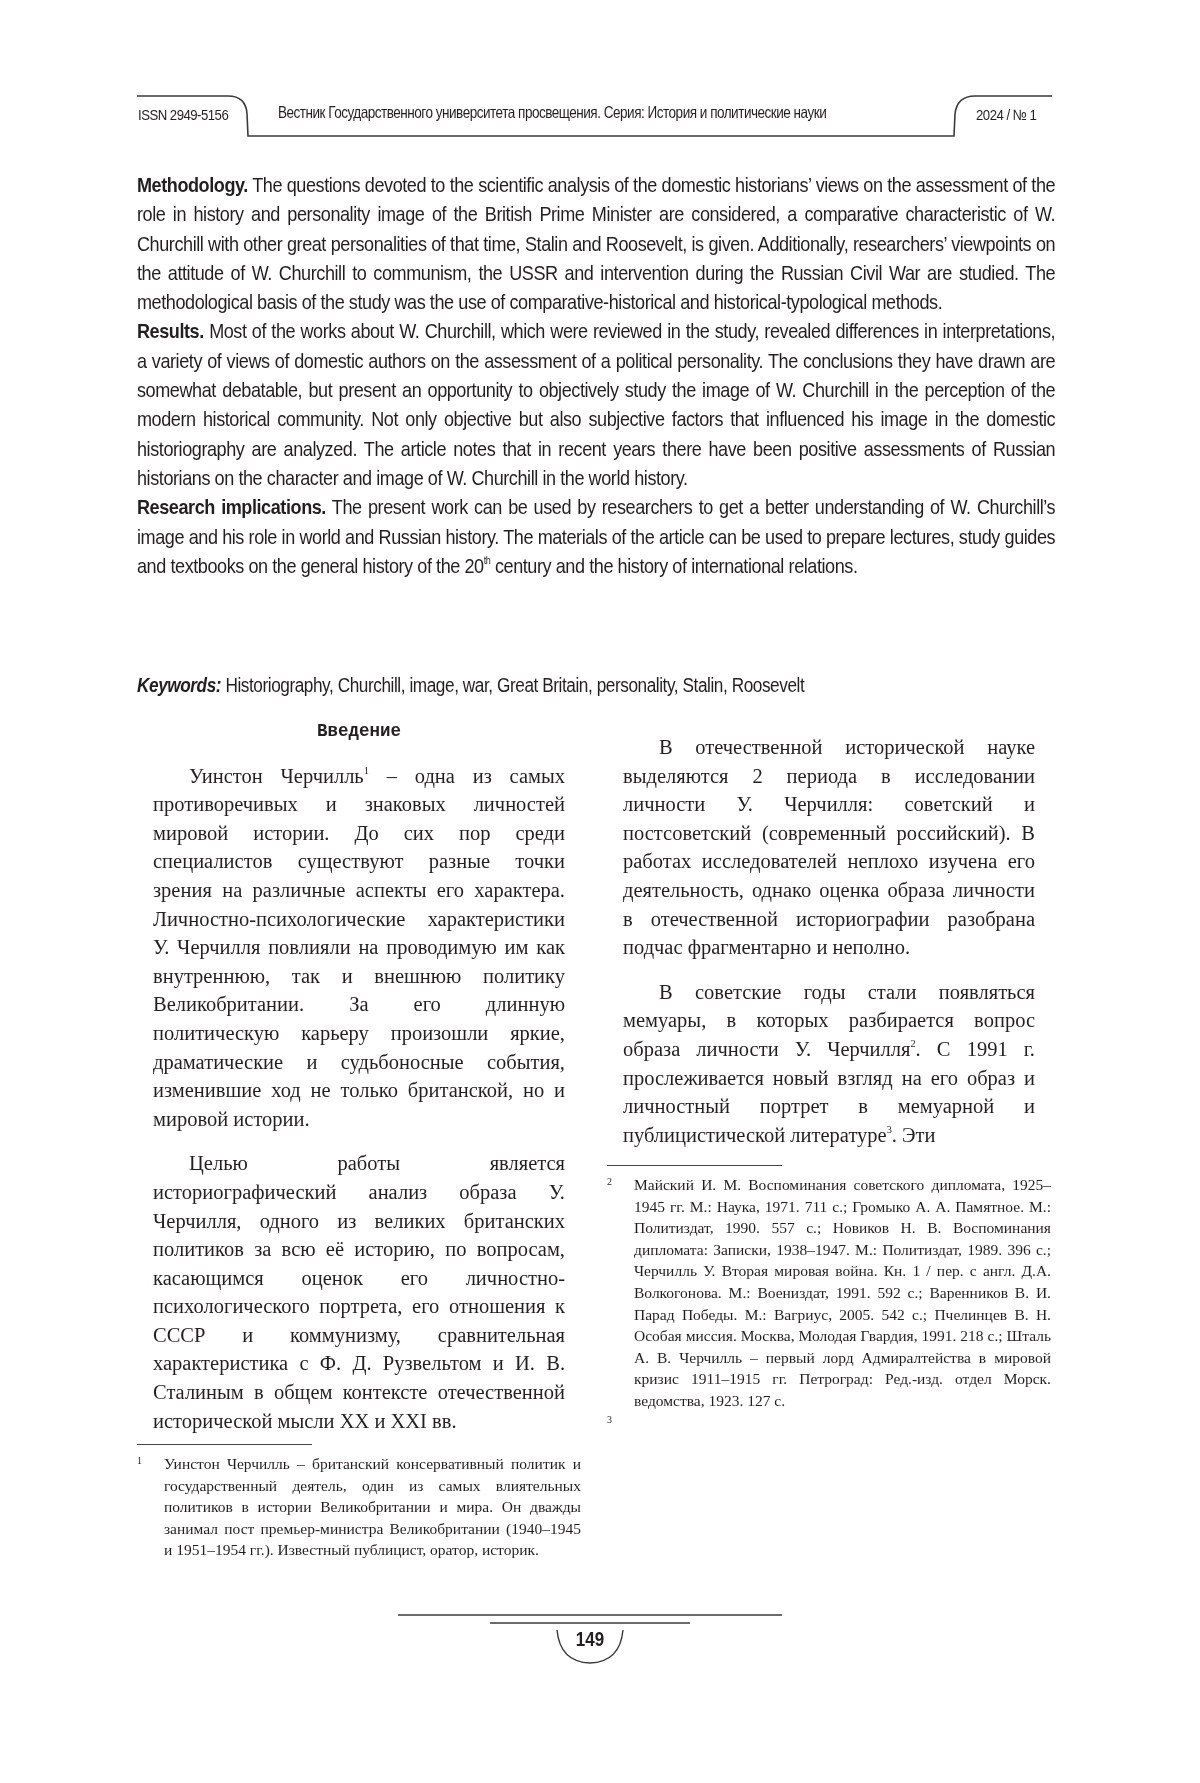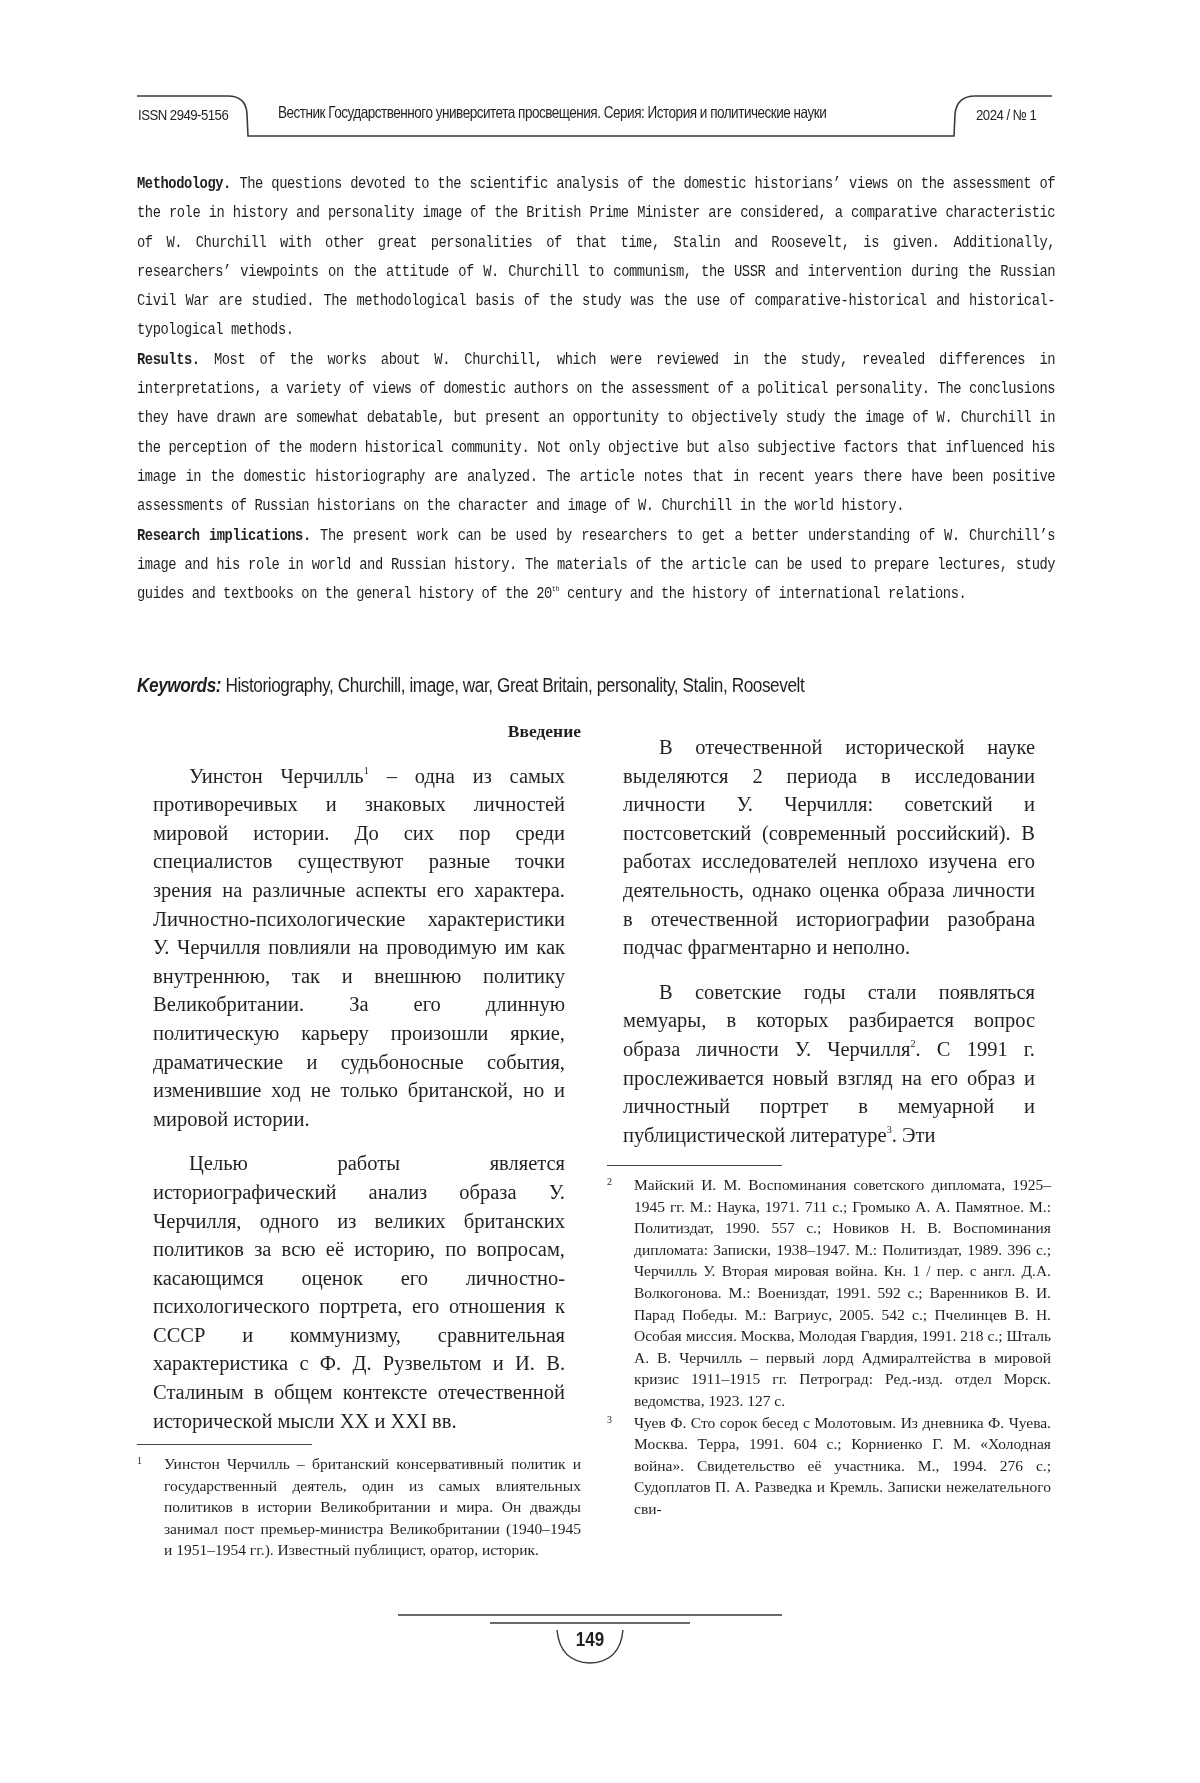--- a/index.html
+++ b/index.html
@@ -3,33 +3,33 @@
 <meta charset="utf-8">
 <style>
   html, body { margin: 0; padding: 0; background: #ffffff; }
   body { width: 1200px; height: 1783px; position: relative; overflow: hidden; color: #231f20; }
   .hdr-svg { position: absolute; left: 0; top: 0; }
   .hdr-text { position: absolute; font-family: "Liberation Sans", sans-serif; font-size: 15px; letter-spacing: -0.6px; transform: scaleX(0.88); transform-origin: left top; white-space: nowrap; }
   #issn { left: 138px; top: 106px; }
   #journal { left: 278px; top: 103px; font-size: 16.5px; transform: scaleX(0.82); }
   #issue { left: 976px; top: 106px; }
 
-  .abs { position: absolute; left: 137px; width: 918px; font-family: Liberation Mono, monospace; font-size: 16px; line-height: 29.3px; letter-spacing: -0.5px; text-align: justify; }
+  .abs { position: absolute; left: 137px; width: 918px; font-family: Liberation Sans, sans-serif; font-size: 21px; line-height: 29.3px; letter-spacing: -0.5px; text-align: justify; }
   .abs b { font-weight: bold; }
   .abs p { margin: 0; }
   .cond { display: block; transform: scaleX(0.86); transform-origin: left top; width: 116.3%; }
   #abstract { top: 170px; }
   #keywords { position: absolute; left: 137px; top: 674px; font-family: "Liberation Sans", sans-serif; font-size: 20px; letter-spacing: -0.5px; transform: scaleX(0.86); transform-origin: left top; white-space: nowrap; }
   #keywords i { font-weight: bold; }
 
   .col { position: absolute; width: 444px; font-family: "Liberation Serif", serif; font-size: 20.5px; line-height: 28.6px; text-align: justify; color: #231f20; }
   .col p { margin: 16px; text-indent: 36px; }
   #col-left { left: 137px; top: 717px; }
   #col-right { left: 607px; top: 717px; }
-  .col h2 { margin: 0; text-align: right; font-family: Liberation Serif, serif; font-weight: bold; font-size: 17.5px; line-height: 28.6px; }
+  .col h2 { margin: 0; text-align: center; font-family: Liberation Mono, monospace; font-weight: bold; font-size: 17.5px; line-height: 28.6px; }
   sup { font-size: 0.5em; line-height: 0; vertical-align: 0.9em; }
 
   .fn-rule { position: absolute; height: 0; border-top: 1.6px solid #444; width: 175px; }
   #fn-rule-left { left: 137px; top: 1444px; }
   #fn-rule-right { left: 607px; top: 1165px; }
   .fns { position: absolute; width: 444px; font-family: "Liberation Serif", serif; font-size: 15.5px; line-height: 21.6px; text-align: justify; color: #231f20; }
   #fns-left { left: 137px; top: 1453px; }
   #fns-right { left: 607px; top: 1174px; }
   .fn { position: relative; padding-left: 27px; margin: 0; }
   .fn .num { position: absolute; left: 0; top: -3px; font-size: 10px; }
@@ -68,21 +68,21 @@
 </div>
 
 <div id="fn-rule-left" class="fn-rule"></div>
 <div id="fns-left" class="fns">
   <p class="fn"><span class="num">1</span><span>Уинстон Черчилль – британский консервативный политик и государственный деятель, один из самых влиятельных политиков в истории Великобритании и мира. Он дважды занимал пост премьер-министра Великобритании (1940–1945 и 1951–1954 гг.). Известный публицист, оратор, историк.</span></p>
 </div>
 
 <div id="fn-rule-right" class="fn-rule"></div>
 <div id="fns-right" class="fns">
   <p class="fn"><span class="num">2</span><span>Майский И. М. Воспоминания советского дипломата, 1925–1945 гг. М.: Наука, 1971. 711 с.; Громыко А. А. Памятное. М.: Политиздат, 1990. 557 с.; Новиков Н. В. Воспоминания дипломата: Записки, 1938–1947. М.: Политиздат, 1989. 396 с.; Черчилль У. Вторая мировая война. Кн. 1 / пер. с англ. Д.А. Волкогонова. М.: Воениздат, 1991. 592 с.; Варенников В. И. Парад Победы. М.: Вагриус, 2005. 542 с.; Пчелинцев В. Н. Особая миссия. Москва, Молодая Гвардия, 1991. 218 с.; Шталь А. В. Черчилль – первый лорд Адмиралтейства в мировой кризис 1911–1915 гг. Петроград: Ред.-изд. отдел Морск. ведомства, 1923. 127 с.</span></p>
-  <p class="fn"><span class="num">3</span><span>Чуев Ф. Сто сорок бесед с Молотовым. Из дневника Ф. Чуева. Москва. Терра, 1991. 604 с.; Корниенко Г. М. «Холодная война». Свидетельство её участника. М., 1994. 276 с.; Судоплатов П. А. Разведка и Кремль. Записки нежелательного сви-</span></p>
+  <p class="fn"><span class="num">3</span></p>
 </div>
 
 <svg class="pg" width="1200" height="1783" viewBox="0 0 1200 1783" style="pointer-events:none;">
   <line x1="398" y1="1615" x2="782" y2="1615" stroke="#3a3a3a" stroke-width="1.6"></line>
   <line x1="490" y1="1623" x2="690" y2="1623" stroke="#3a3a3a" stroke-width="1.6"></line>
   <path d="M557 1630 Q560 1662 590 1663 Q620 1662 623 1630" fill="none" stroke="#3a3a3a" stroke-width="1.4"></path>
 </svg>
 <div id="page-number">149</div>
 
 </body></html>

